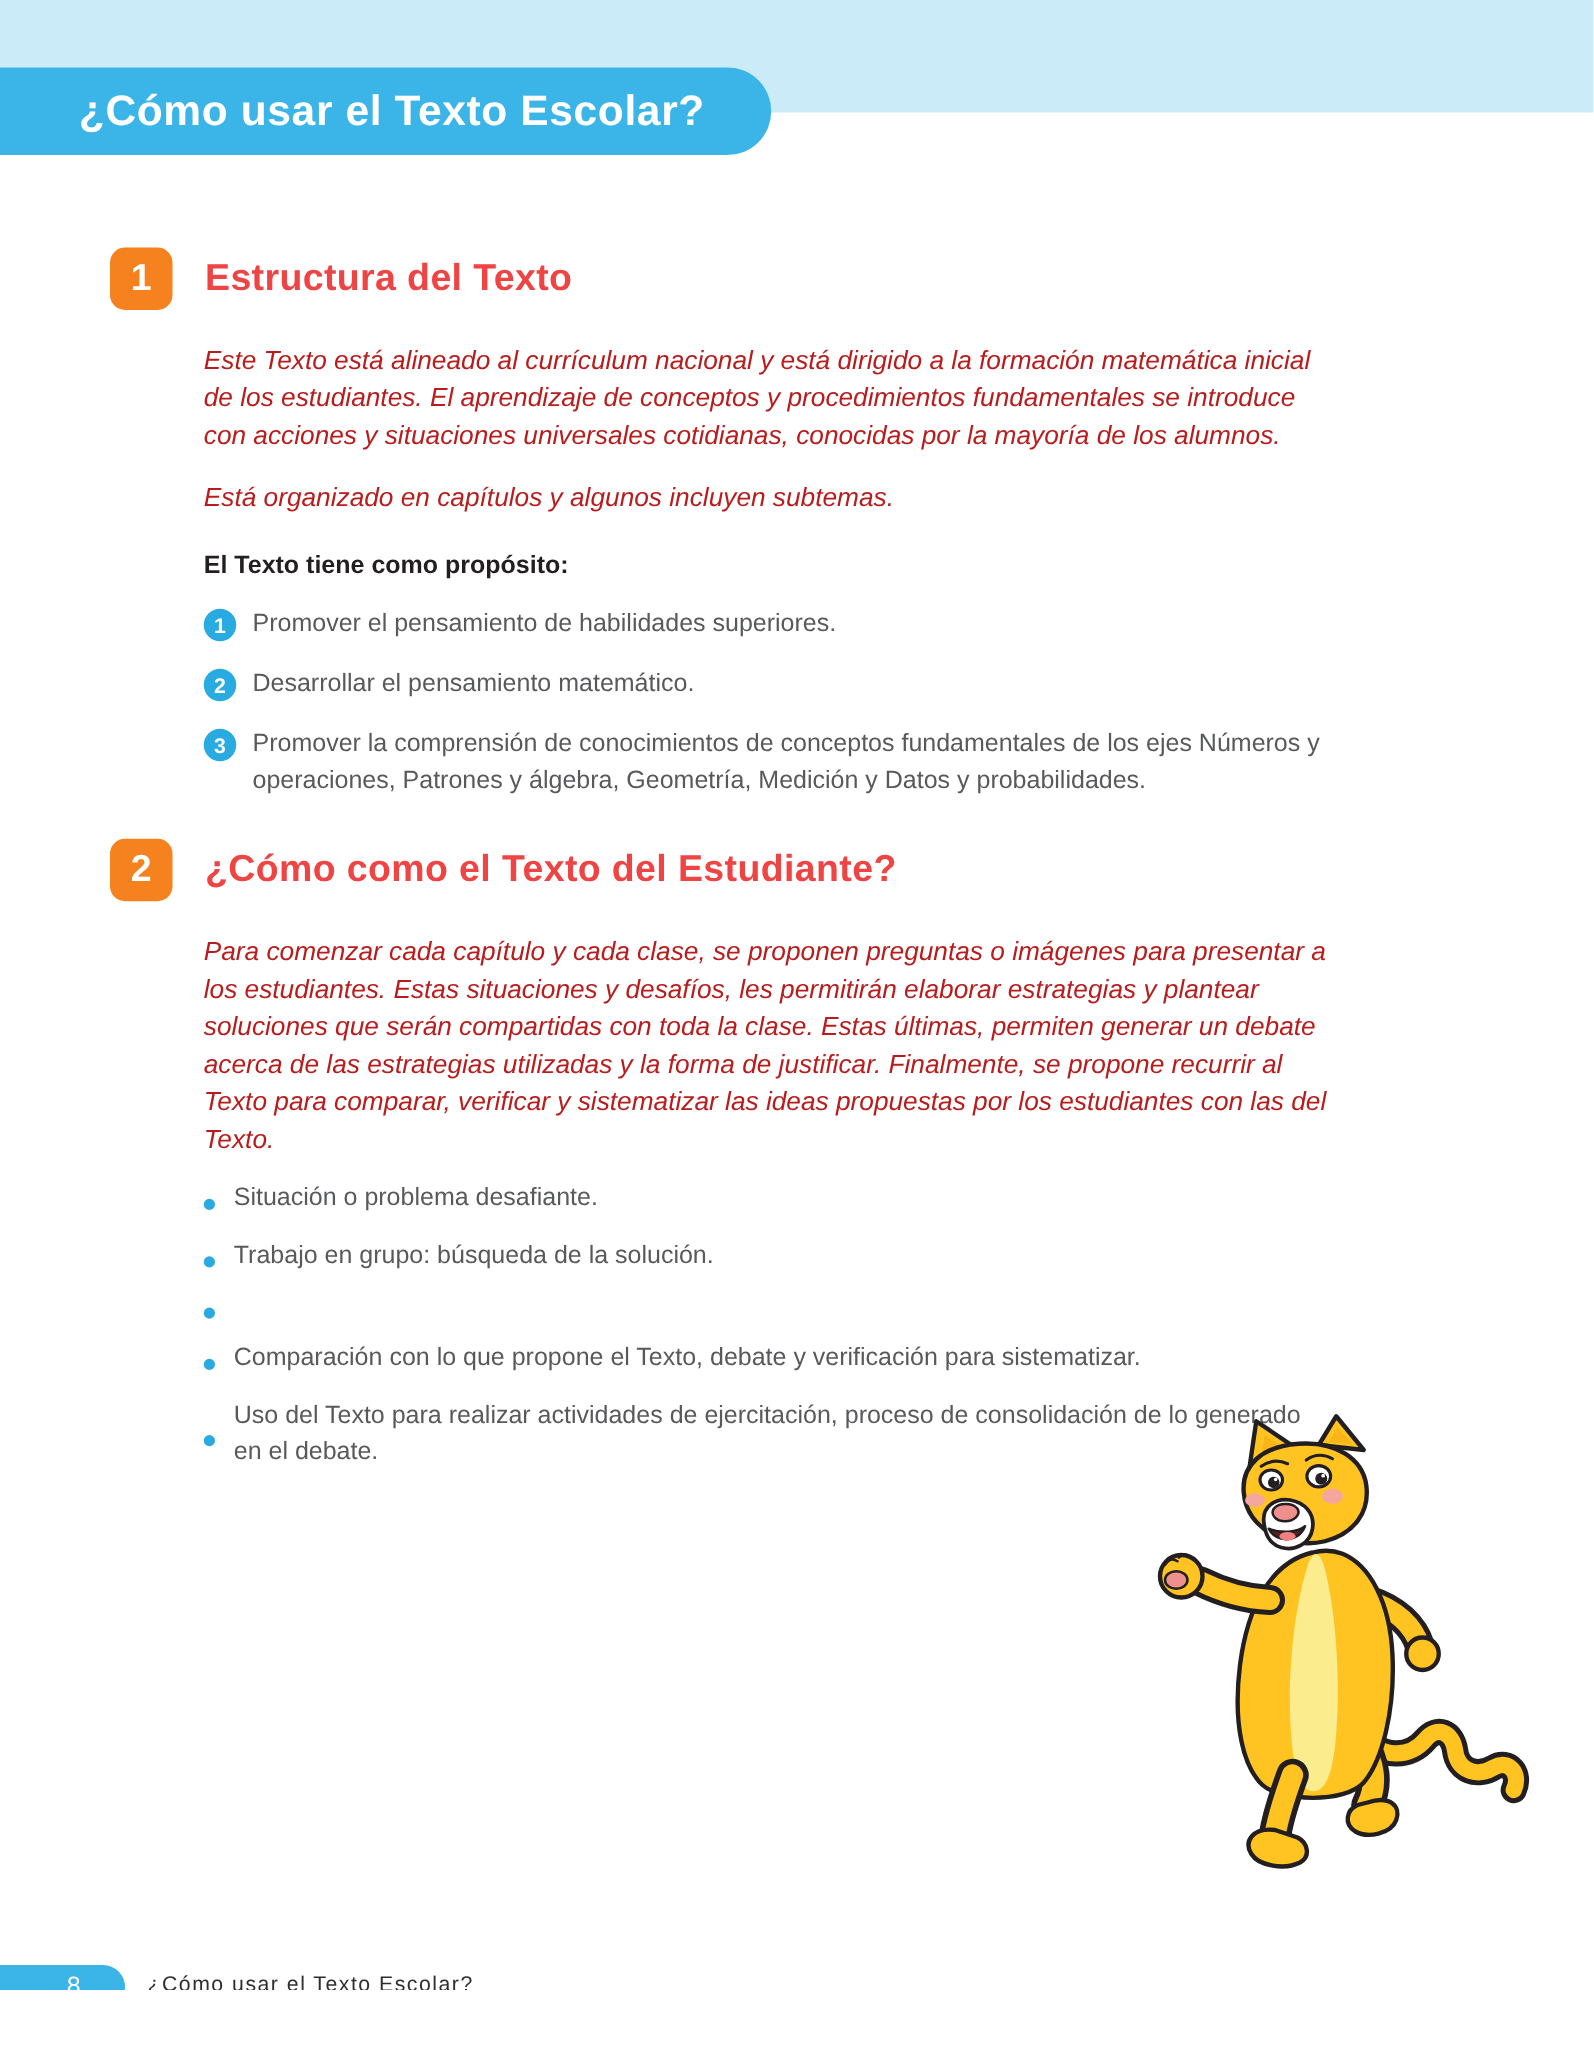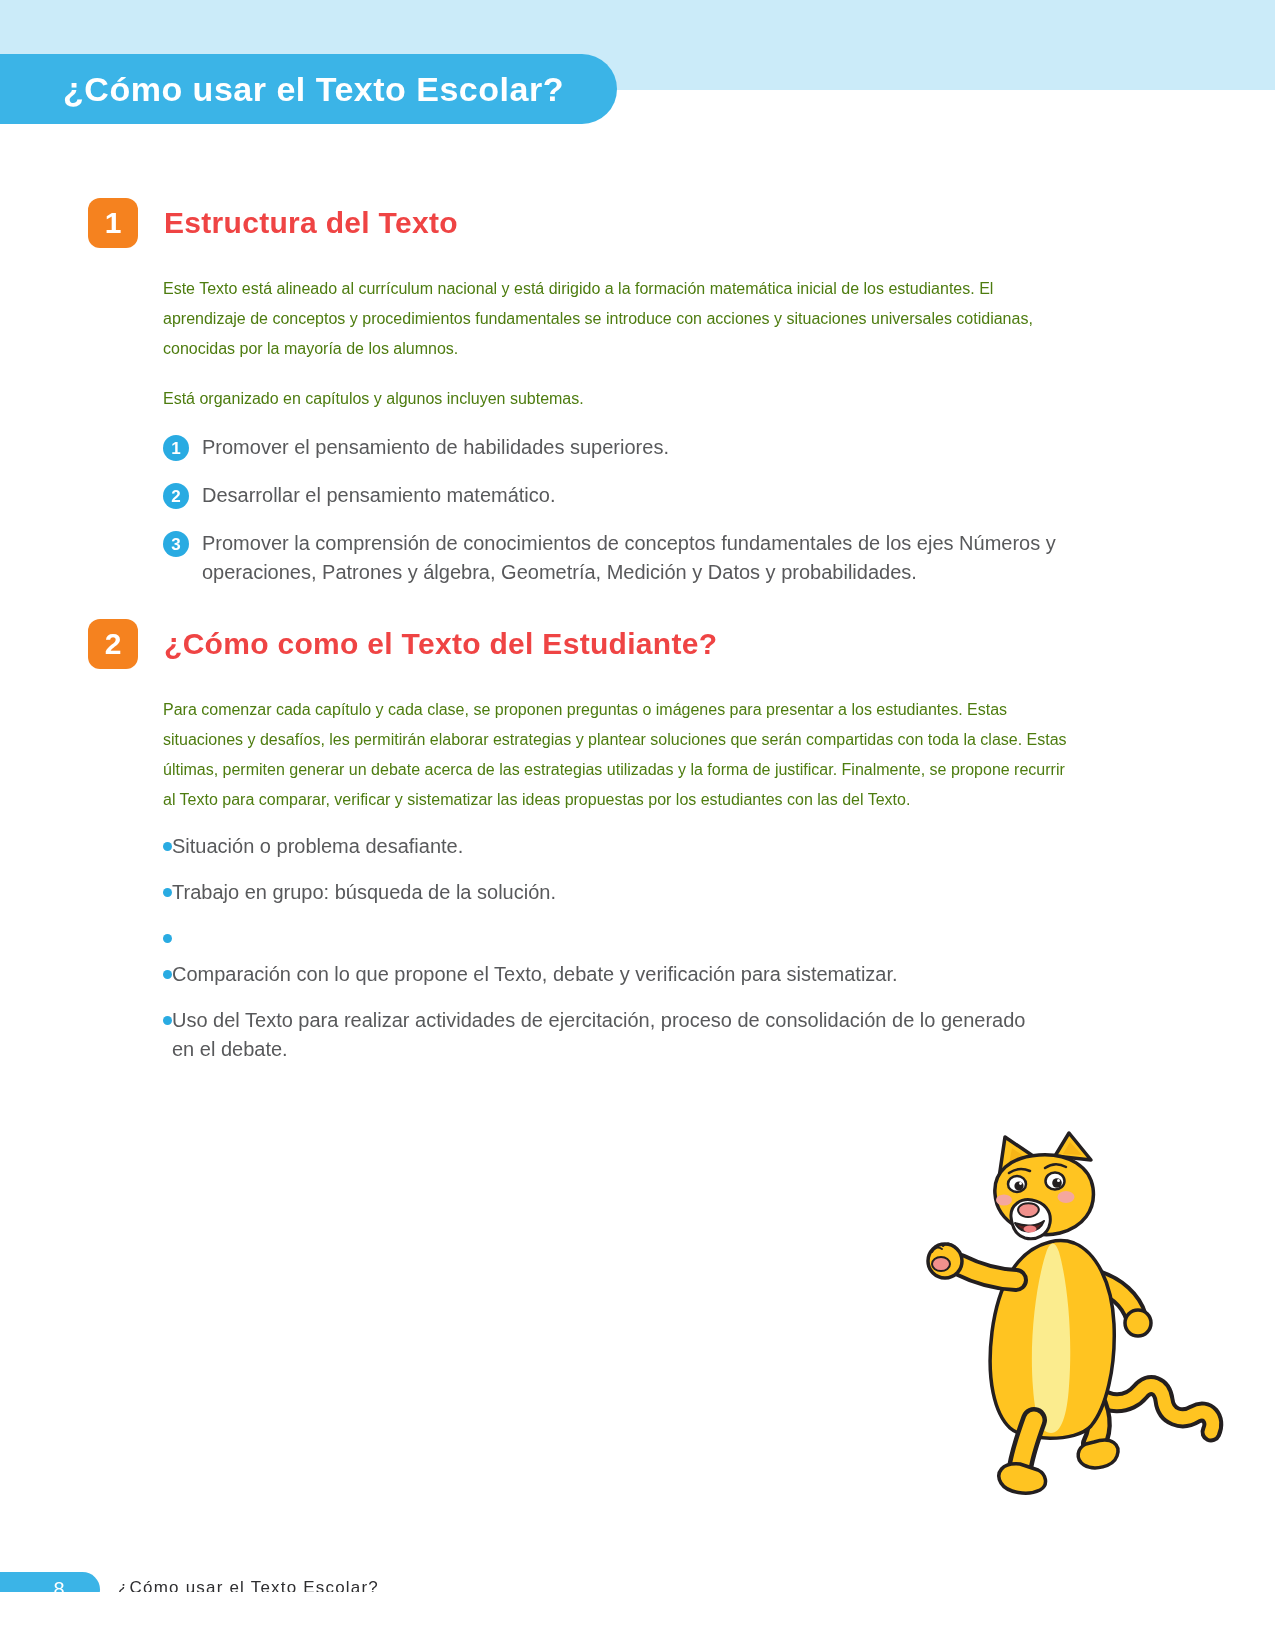--- a/index.html
+++ b/index.html
@@ -20,35 +20,35 @@
   
   .content { position:absolute; left:88px; top:198px; width:960px; }
   .section-head { display:flex; align-items:center; gap:26px; }
   .num-box {
     width:50px; height:50px; background:#F5821F; border-radius:12px;
     color:#fff; font-size:30px; font-weight:bold;
     display:flex; align-items:center; justify-content:center; flex:0 0 auto;
   }
   .section-title { margin:0; font-size:30px; font-weight:bold; color:#ef4444; letter-spacing:0.3px; }
 
-  .body-text { margin:26px 0 0 75px; width:905px; font-size:16px; line-height:30px; color:#4d7c0f; }
+  .body-text { margin:26px 0 0 75px; width:905px; font-size:21px; line-height:30px; color:#b91c1c;font-style:italic; }
   .body-text.follow { margin-top:20px; }
   .intro-bold { margin:24px 0 0 75px; font-size:20px; line-height:28px; font-weight:bold; color:#231F20; }
 
   .num-list { margin-left:75px; }
   .num-item { display:flex; align-items:flex-start; gap:13px; margin-top:19px; width:895px;
               font-size:20px; line-height:29px; color:#58595B; }
   .num-badge { flex:0 0 auto; width:26px; height:26px; border-radius:50%; background:#29ABE2;
                color:#fff; font-size:17px; font-weight:bold;
                display:flex; align-items:center; justify-content:center; margin-top:2px; }
 
   .section-2 { margin-top:32px; }
 
   .bullet-list { margin-left:75px; }
-  .bullet-item { display:flex; align-items:flex-start; margin-top:17px; width:880px;
+  .bullet-item { display:flex; align-items:center; gap:15px; margin-top:17px; width:880px;
                  font-size:20px; line-height:29px; color:#58595B; }
   .dot { flex:0 0 auto; width:9px; height:9px; border-radius:50%; background:#29ABE2; margin-top:10px; }
 
   
   .cat { position:absolute; left:898px; top:1130px; width:332px; height:372px; }
 
   
   .page-tab {
     position:absolute; left:0; top:1572px; width:100px; height:35px;
     background:#3BB4E7; border-radius:0 18px 18px 0;
@@ -73,20 +73,21 @@
 
   <div class="content">
 
     <section>
       <div class="section-head">
         <div class="num-box">1</div>
         <h2 class="section-title">Estructura del Texto</h2>
       </div>
       <p class="body-text">Este Texto está alineado al currículum nacional y está dirigido a la formación matemática inicial de los estudiantes. El aprendizaje de conceptos y procedimientos fundamentales se introduce con acciones y situaciones universales cotidianas, conocidas por la mayoría de los alumnos.</p>
       <p class="body-text follow">Está organizado en capítulos y algunos incluyen subtemas.</p>
+      <p class="intro-bold">El Texto tiene como propósito:</p>
 
       <div class="num-list">
         <div class="num-item">
           <span class="num-badge">1</span>
           <span class="item-text">Promover el pensamiento de habilidades superiores.</span>
         </div>
         <div class="num-item">
           <span class="num-badge">2</span>
           <span class="item-text">Desarrollar el pensamiento matemático.</span>
         </div>

